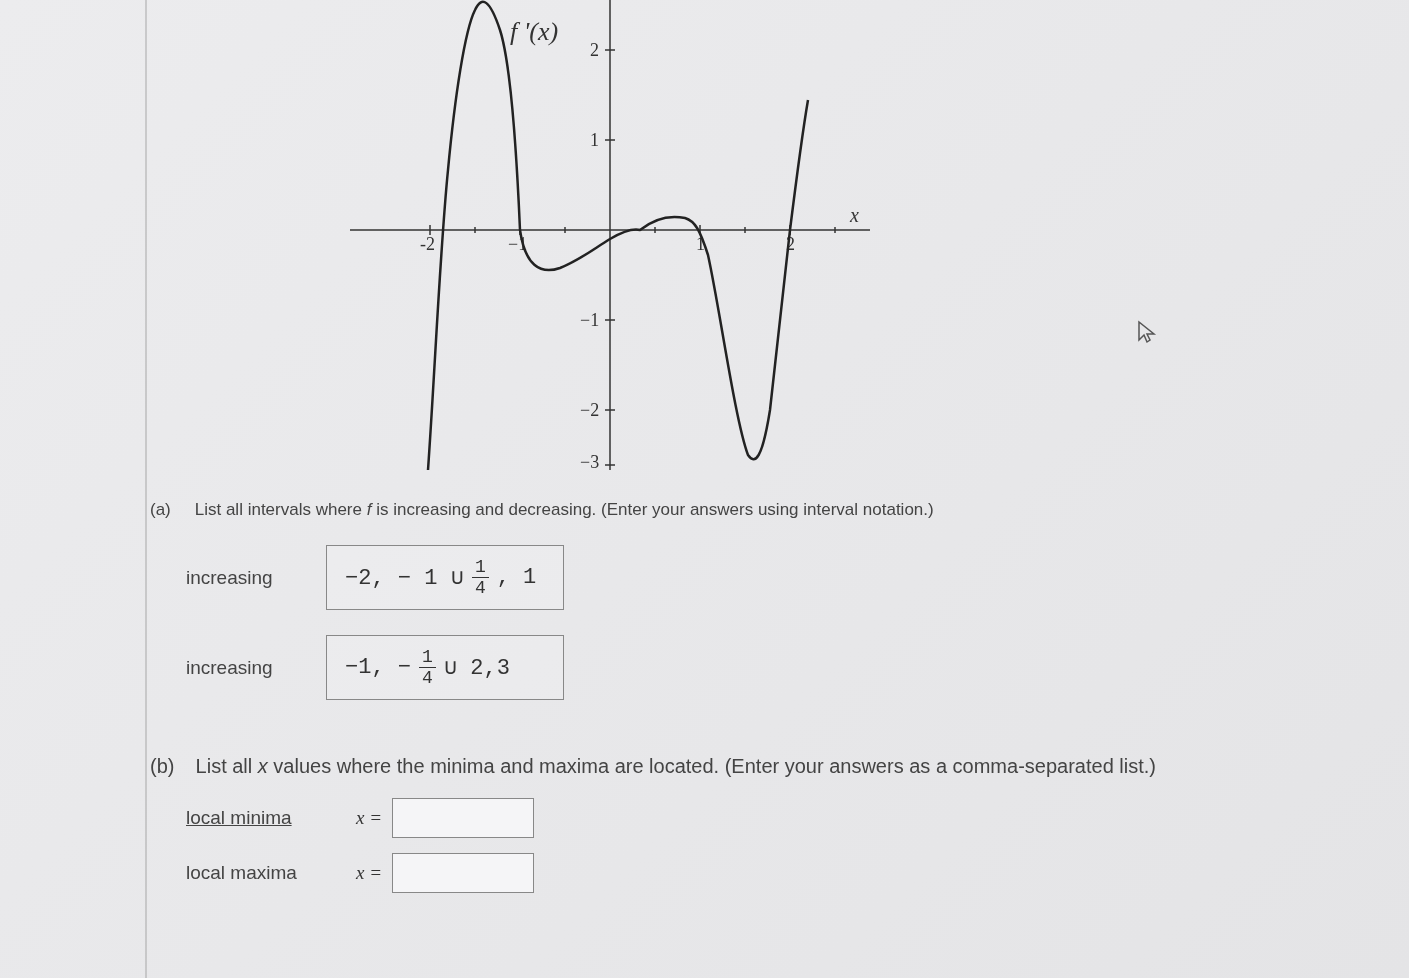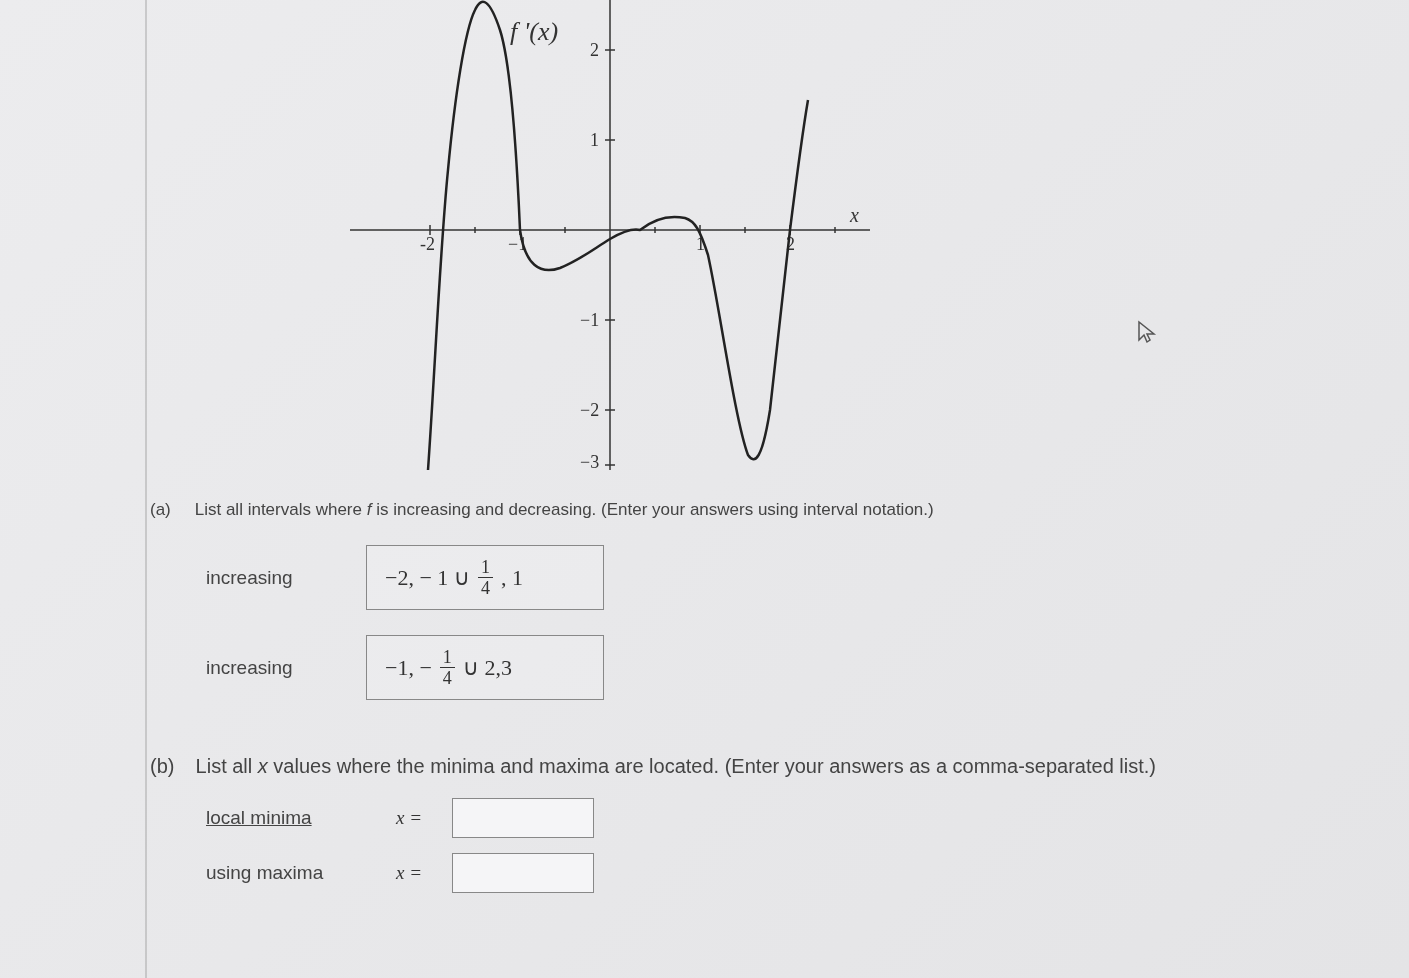--- a/index.html
+++ b/index.html
@@ -37,33 +37,32 @@
   }
   .question-a .letter,
   .question-b .letter {
     display: inline-block;
     width: 40px;
   }
   .answer-row {
     display: flex;
     align-items: center;
     margin-top: 25px;
-    margin-left: 56px;
-    gap: 20px;
+    margin-left: 36px;
   }
   .answer-label {
     width: 140px;
     font-size: 19px;
     color: #444;
   }
   .answer-box {
     border: 1px solid #888;
     padding: 12px 18px;
     font-size: 22px;
-    font-family: Liberation Serif, serif;
+    font-family: Liberation Mono, monospace;
     background: rgba(255,255,255,0.15);
     min-width: 200px;
     display: flex;
     align-items: center;
     gap: 6px;
   }
   .answer-box.empty {
     min-width: 120px;
     min-height: 26px;
     padding: 6px 10px;
@@ -214,19 +213,19 @@
       <span>List all <i>x</i> values where the minima and maxima are located. (Enter your answers as a comma-separated list.)</span>
     </div>
 
     <div class="answer-row" style="margin-top:20px;">
       <div class="answer-label" style="width:160px;text-decoration:underline;">local minima</div>
       <span class="xeq">x  =</span>
       <div class="answer-box empty"></div>
     </div>
 
     <div class="answer-row" style="margin-top:15px;">
-      <div class="answer-label" style="width:160px;">using maxima</div>
+      <div class="answer-label" style="width:160px;">local maxima</div>
       <span class="xeq">x  =</span>
       <div class="answer-box empty"></div>
     </div>
 
   </div>
 </div>
 
 </body></html>

